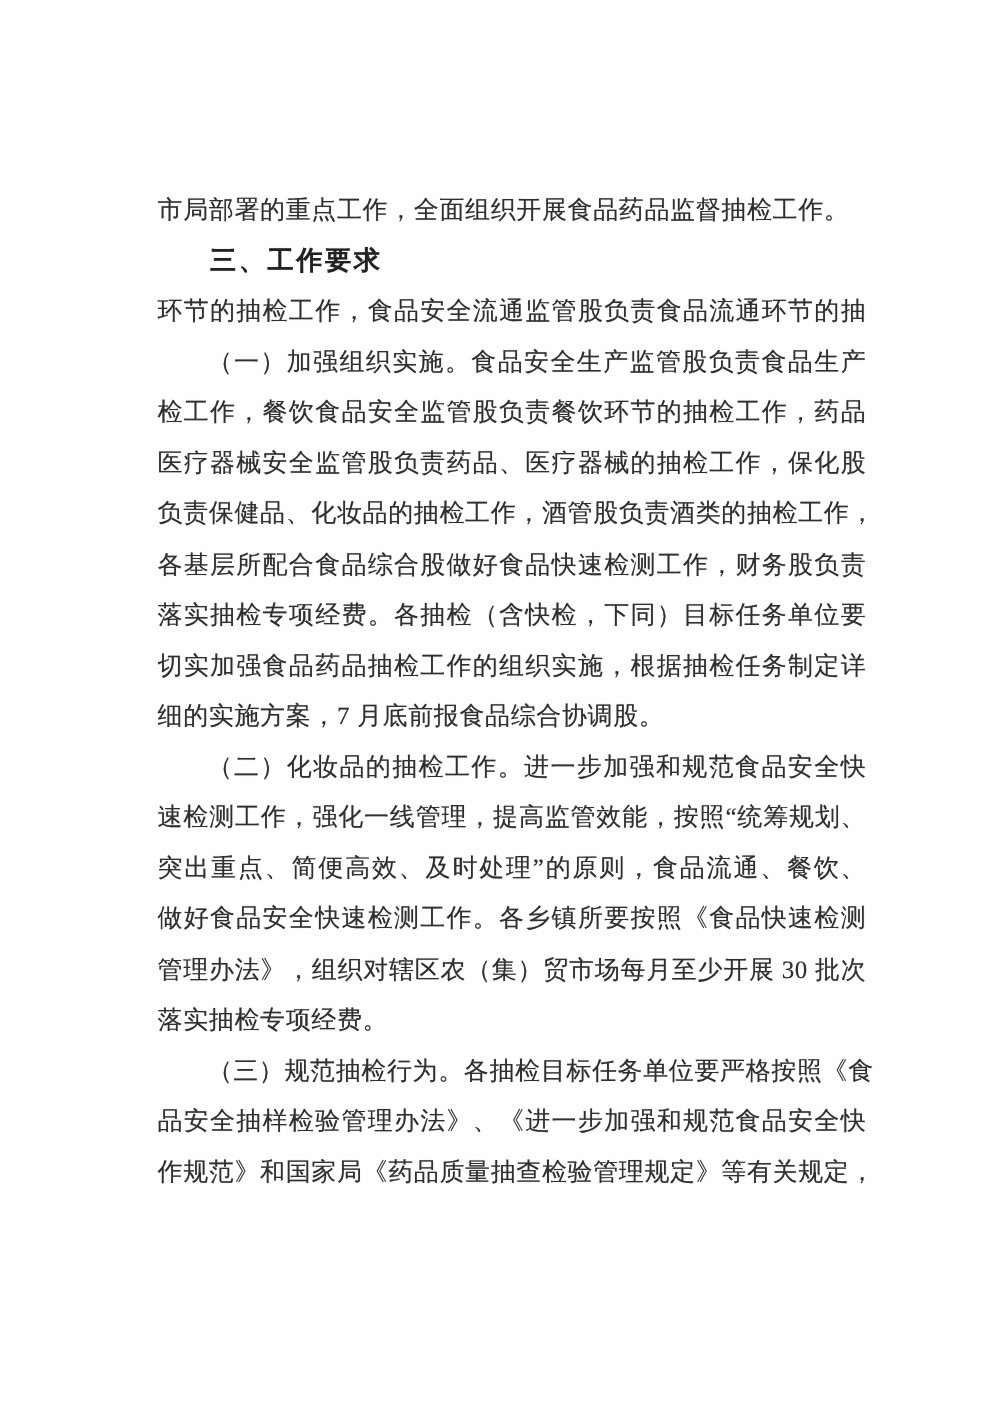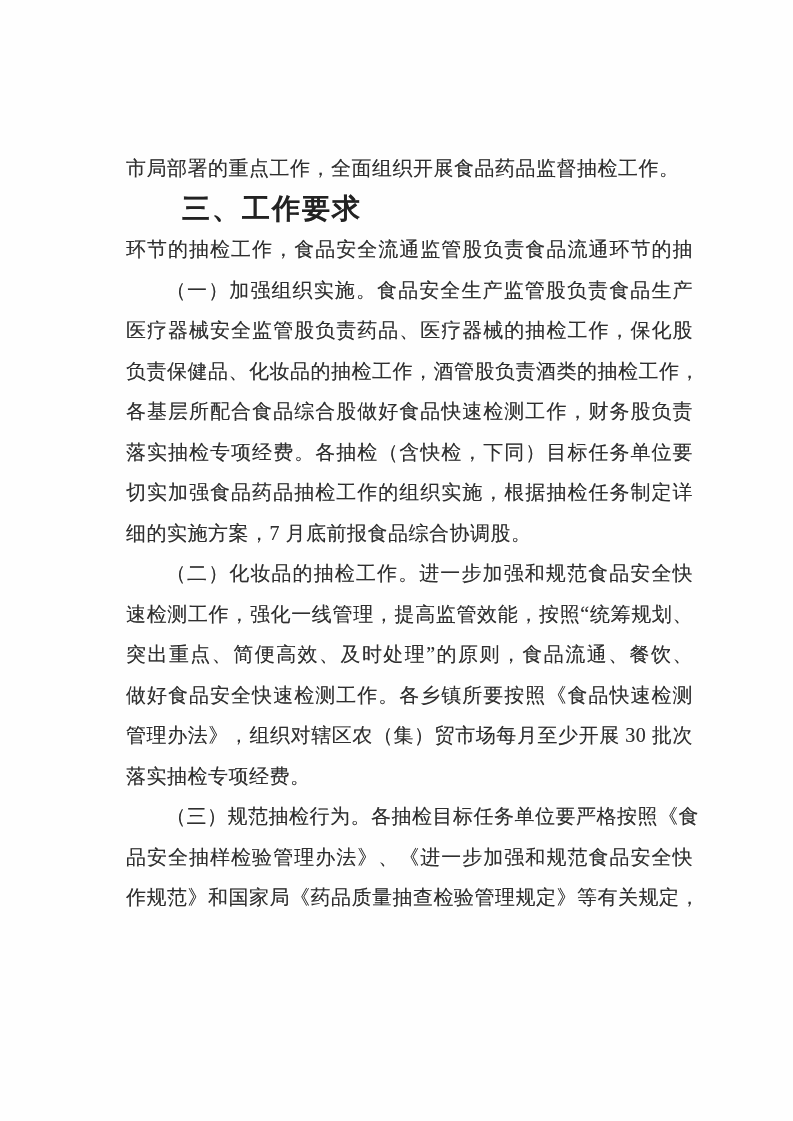--- a/index.html
+++ b/index.html
@@ -36,34 +36,35 @@
   .line.end {
     text-align-last: left;
     white-space: normal;
   }
   .line.indent {
     text-indent: 2em;
   }
   .line.heading {
     font-family: "Liberation Sans", "DejaVu Sans", sans-serif;
     font-weight: bold;
-    font-size: 28px;
+    font-size: 21px;
     color: #222222;
     letter-spacing: 2px;
   }
 </style>
 </head>
 <body>
 
 <div class="page">
   <div class="content">
     <div class="line end">市局部署的重点工作，全面组织开展食品药品监督抽检工作。</div>
     <div class="line heading indent end">三、工作要求</div>
     <div class="line">环节的抽检工作，食品安全流通监管股负责食品流通环节的抽</div>
     <div class="line indent">（一）加强组织实施。食品安全生产监管股负责食品生产</div>
+    <div class="line">检工作，餐饮食品安全监管股负责餐饮环节的抽检工作，药品</div>
     <div class="line">医疗器械安全监管股负责药品、医疗器械的抽检工作，保化股</div>
     <div class="line">负责保健品、化妆品的抽检工作，酒管股负责酒类的抽检工作，</div>
     <div class="line">各基层所配合食品综合股做好食品快速检测工作，财务股负责</div>
     <div class="line">落实抽检专项经费。各抽检（含快检，下同）目标任务单位要</div>
     <div class="line">切实加强食品药品抽检工作的组织实施，根据抽检任务制定详</div>
     <div class="line end">细的实施方案，7 月底前报食品综合协调股。</div>
     <div class="line indent">（二）化妆品的抽检工作。进一步加强和规范食品安全快</div>
     <div class="line">速检测工作，强化一线管理，提高监管效能，按照“统筹规划、</div>
     <div class="line">突出重点、简便高效、及时处理”的原则，食品流通、餐饮、</div>
     <div class="line">做好食品安全快速检测工作。各乡镇所要按照《食品快速检测</div>

